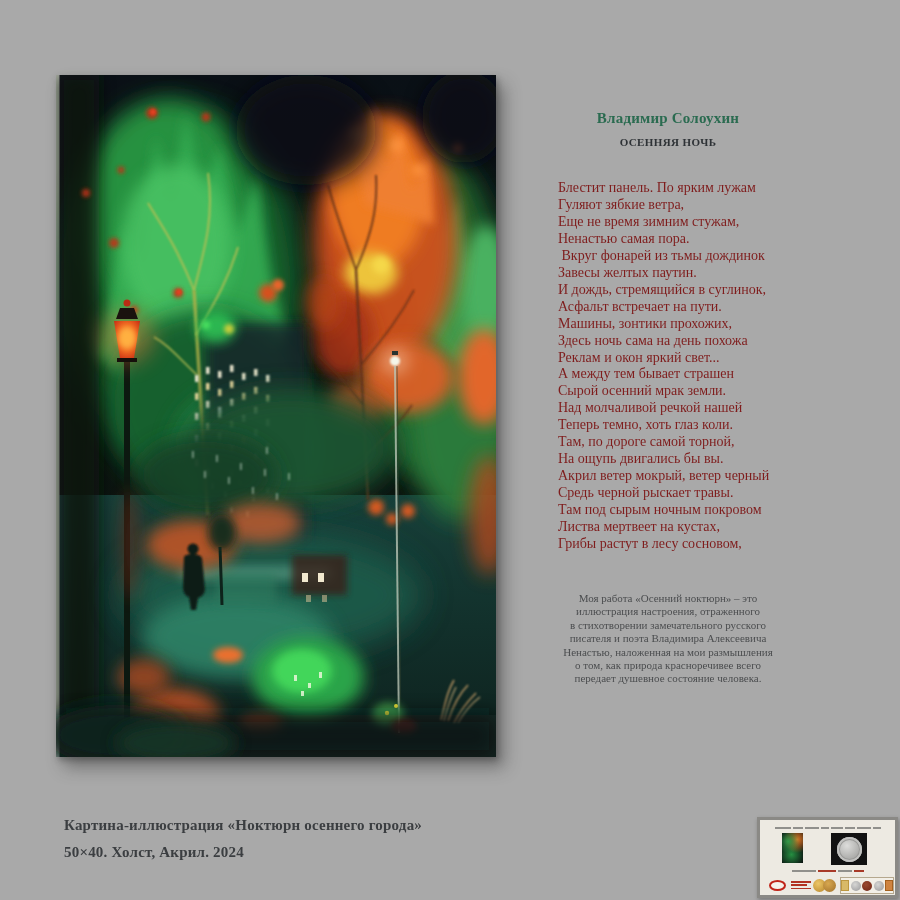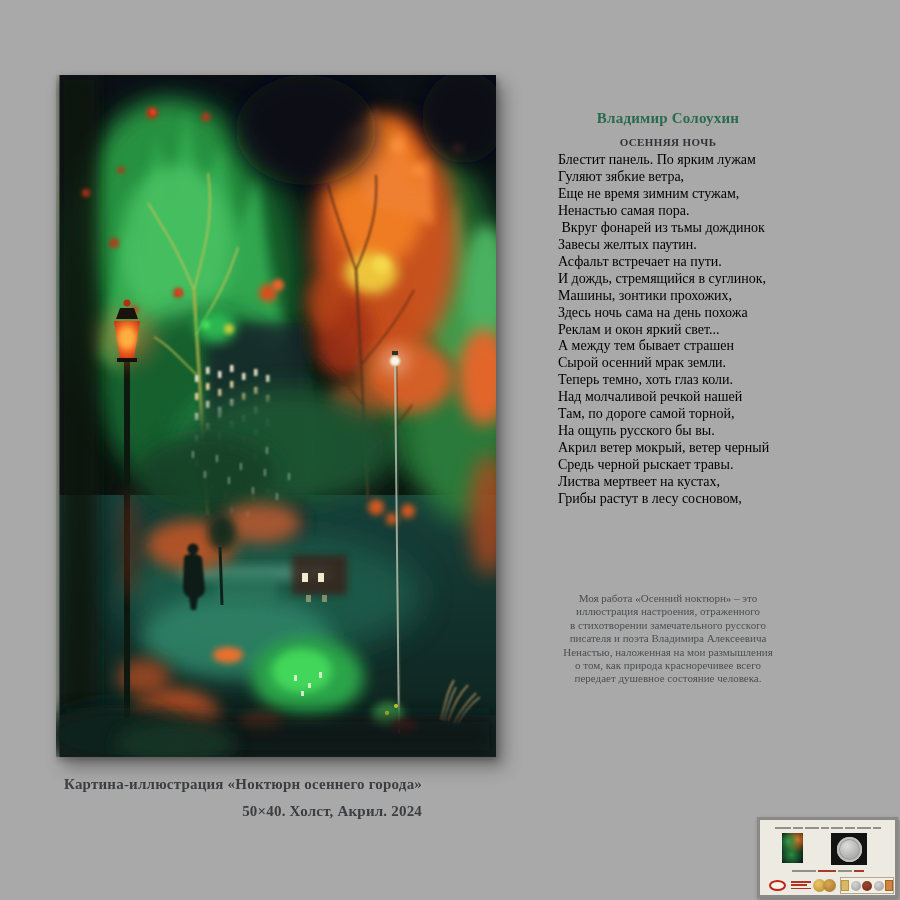--- a/index.html
+++ b/index.html
@@ -10,28 +10,28 @@
   .painting{
     position:absolute;left:56px;top:75px;width:440px;height:682px;
     box-shadow:8px 10px 16px rgba(35,35,35,.42), 2px 3px 6px rgba(40,40,40,.35);
   }
   .painting svg{display:block;width:440px;height:682px;}
 
   
   .poem-head{position:absolute;left:545px;top:110px;width:246px;text-align:center;}
   .poem-author{font-size:15px;font-weight:bold;color:#2a6b50;letter-spacing:.2px;}
   .poem-title{margin-top:9px;font-size:11px;font-weight:bold;color:#2e3236;letter-spacing:.4px;}
-  .poem-body{position:absolute;left:558px;top:152px;font-size:14px;line-height:16.95px;color:#000000;}
+  .poem-body{position:absolute;left:558px;top:180px;font-size:14px;line-height:16.95px;color:#7f1d1d;}
   .poem-line{white-space:pre;}
   .artist-note{position:absolute;left:540px;top:592px;width:256px;text-align:center;
     font-size:11px;line-height:13.4px;color:#4b4d4f;}
 
   
-  .caption{position:absolute;left:64px;top:771px;font-size:15px;line-height:26.5px;
-    font-weight:600;color:#3b3e41;letter-spacing:.2px;text-align:right;}
+  .caption{position:absolute;left:64px;top:812px;font-size:15px;line-height:26.5px;
+    font-weight:600;color:#3b3e41;letter-spacing:.2px;}
 
   
   .award-card{position:absolute;left:757px;top:817px;width:141px;height:81px;
     background:#edeae2;border:3px solid #8a8985;box-sizing:border-box;
     box-shadow:1px 2px 4px rgba(50,50,50,.4);}
   .card-row-caption{position:absolute;left:0;width:100%;display:flex;justify-content:center;gap:2px;}
   .cap-seg{height:1.8px;background:#90908c;}
   .cap-seg.red{background:#a83a28;}
   .mini-painting{position:absolute;left:22px;top:13px;width:21px;height:30px;
     background:
@@ -345,33 +345,34 @@
     <div class="poem-title">ОСЕННЯЯ НОЧЬ</div>
   </div>
 
   <div class="poem-body">
     <div class="poem-line">Блестит панель. По ярким лужам</div>
     <div class="poem-line">Гуляют зябкие ветра,</div>
     <div class="poem-line">Еще не время зимним стужам,</div>
     <div class="poem-line">Ненастью самая пора.</div>
     <div class="poem-line"> Вкруг фонарей из тьмы дождинок</div>
     <div class="poem-line">Завесы желтых паутин.</div>
+    <div class="poem-line">И дождь, стремящийся в суглинок,</div>
     <div class="poem-line">Асфальт встречает на пути.</div>
-    <div class="poem-line">И дождь, стремящийся в суглинок,</div>
     <div class="poem-line">Машины, зонтики прохожих,</div>
     <div class="poem-line">Здесь ночь сама на день похожа</div>
     <div class="poem-line">Реклам и окон яркий свет...</div>
     <div class="poem-line">А между тем бывает страшен</div>
     <div class="poem-line">Сырой осенний мрак земли.</div>
+    <div class="poem-line">Над молчаливой речкой нашей</div>
     <div class="poem-line">Теперь темно, хоть глаз коли.</div>
-    <div class="poem-line">Над молчаливой речкой нашей</div>
     <div class="poem-line">Там, по дороге самой торной,</div>
-    <div class="poem-line">На ощупь русского бы вы.</div>
+    <div class="poem-line">На ощупь двигались бы вы.</div>
     <div class="poem-line">Акрил ветер мокрый, ветер черный</div>
     <div class="poem-line">Средь черной рыскает травы.</div>
+    <div class="poem-line">Там под сырым ночным покровом</div>
     <div class="poem-line">Листва мертвеет на кустах,</div>
     <div class="poem-line">Грибы растут в лесу сосновом,</div>
   </div>
 
   <div class="artist-note">
     <div>Моя работа «Осенний ноктюрн» – это</div>
     <div>иллюстрация настроения, отраженного</div>
     <div>в стихотворении замечательного русского</div>
     <div>писателя и поэта Владимира Алексеевича</div>
     <div>Ненастью, наложенная на мои размышления</div>

